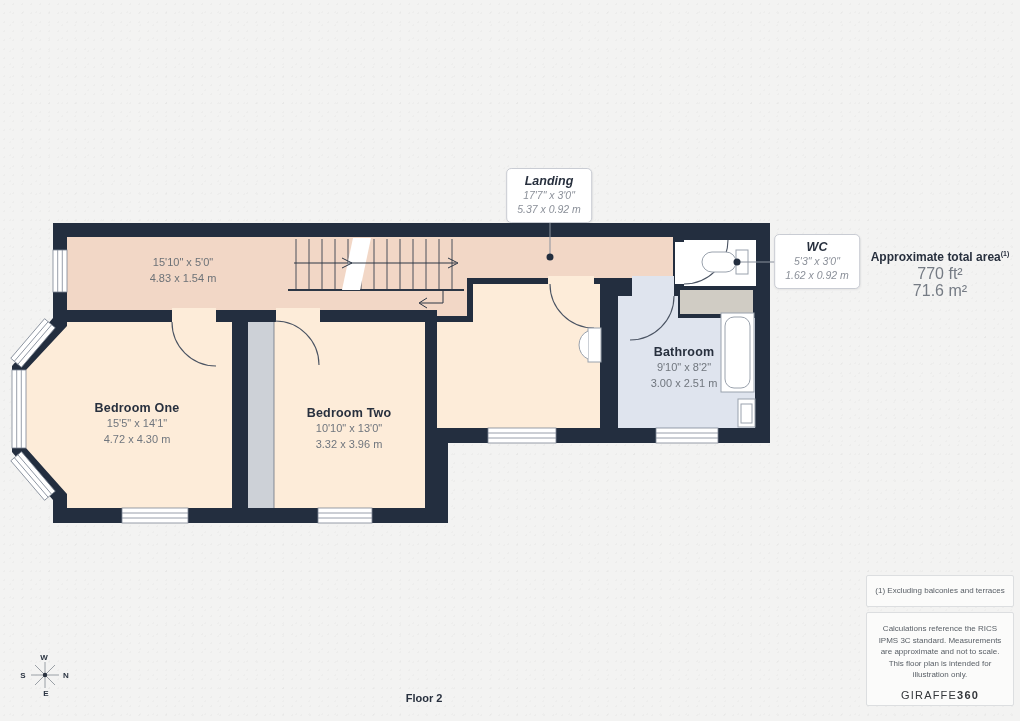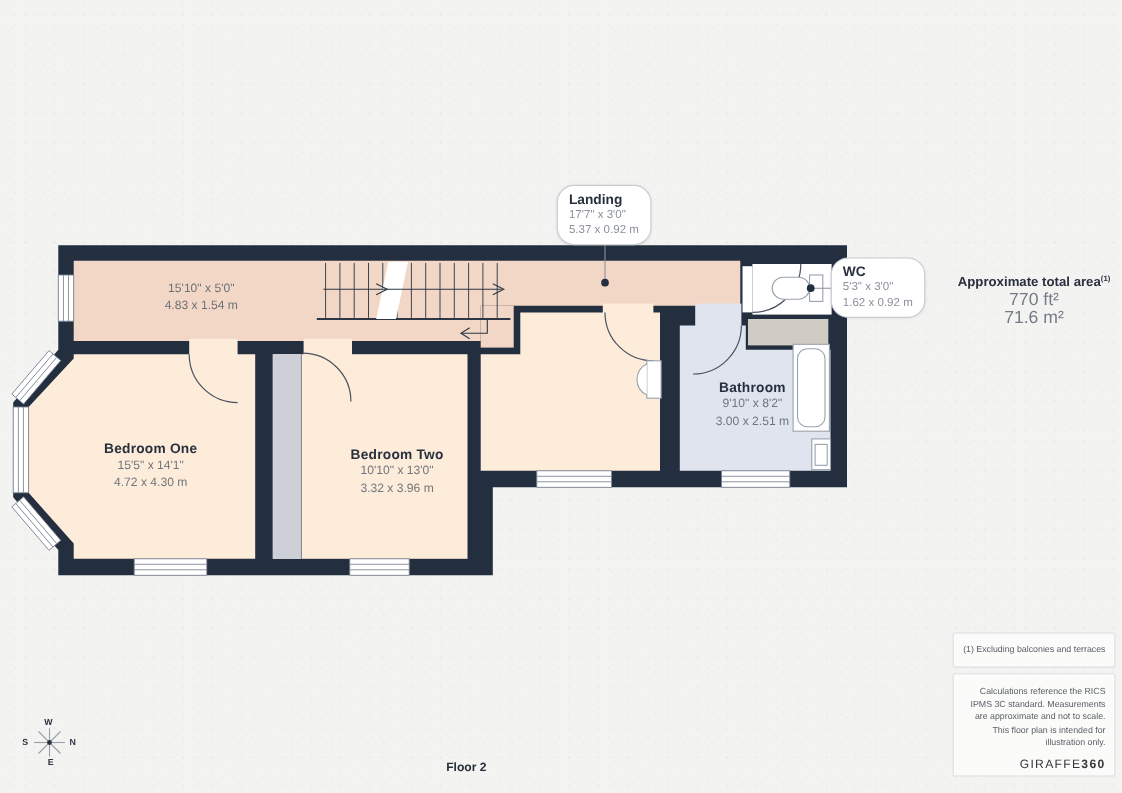--- a/index.html
+++ b/index.html
@@ -14,31 +14,31 @@
     background-position:0 0,4px 6px;
   }
   svg.plan{position:absolute;left:0;top:0;}
   
   .room-label{position:absolute;transform:translateX(-50%);text-align:center;white-space:nowrap;}
   .rn{font-size:12.5px;font-weight:700;color:#28303e;line-height:16px;letter-spacing:.2px;}
   .rd{font-size:11px;color:#70767e;line-height:15.5px;}
   .dim-only .rd{color:#6d7277;}
   
   .callout{position:absolute;transform:translateX(-50%);background:#ffffff;border:1px solid #c9ccd3;
-    border-radius:16px;padding:4px 10px 6px;white-space:nowrap;
-    box-shadow:0 1px 2px rgba(40,48,62,.07);}
+    border-radius:5px;padding:4px 10px 6px;text-align:center;white-space:nowrap;
+    box-shadow:0 1px 2px rgba(40,48,62,.07);font-style:italic;}
   .ct{font-size:12.5px;font-weight:700;color:#28303e;line-height:16px;}
   .cd{font-size:10.5px;color:#8b9099;line-height:13.5px;}
   
   .total{position:absolute;transform:translateX(-50%);text-align:center;white-space:nowrap;}
   .tt{font-size:12px;font-weight:700;color:#28303e;line-height:16px;}
   .tt sup{font-size:7px;}
   .tv{font-size:16px;color:#757b84;line-height:17px;}
   .note-box{position:absolute;background:#fbfbfa;border:1px solid #dcdee0;border-radius:2px;
-    color:#5a6067;font-size:8px;line-height:11.5px;text-align:right;}
+    color:#5a6067;font-size:8px;line-height:11.5px;text-align:center;}
   .brand{margin-top:9px;font-size:11px;color:#33363a;letter-spacing:1.2px;}
   .brand .b1{font-weight:400;}
   .brand .b2{font-weight:800;}
   
   .cl{position:absolute;transform:translate(-50%,-50%);font-size:8px;font-weight:700;color:#2b3442;}
   .floor-label{position:absolute;transform:translateX(-50%);font-size:11px;font-weight:700;color:#28303e;}
 </style>
 </head>
 <body>
 
@@ -181,37 +181,37 @@
   <div class="room-label dim-only" style="left:183px;top:255px;">
     <div class="rd">15'10" x 5'0"</div>
     <div class="rd">4.83 x 1.54 m</div>
   </div>
 
   <div class="room-label" style="left:137px;top:400px;">
     <div class="rn">Bedroom One</div>
     <div class="rd">15'5" x 14'1"</div>
     <div class="rd">4.72 x 4.30 m</div>
   </div>
-  <div class="room-label" style="left:349px;top:405px;margin-left:12px;">
+  <div class="room-label" style="left:349px;top:405px;">
     <div class="rn">Bedroom Two</div>
     <div class="rd">10'10" x 13'0"</div>
     <div class="rd">3.32 x 3.96 m</div>
   </div>
   <div class="room-label" style="left:684px;top:344px;">
     <div class="rn">Bathroom</div>
     <div class="rd">9'10" x 8'2"</div>
     <div class="rd">3.00 x 2.51 m</div>
   </div>
 
   <div class="callout" style="left:549px;top:168px;">
     <div class="ct">Landing</div>
     <div class="cd">17'7" x 3'0"</div>
     <div class="cd">5.37 x 0.92 m</div>
   </div>
-  <div class="callout" style="left:798px;top:234px;">
+  <div class="callout" style="left:817px;top:234px;">
     <div class="ct">WC</div>
     <div class="cd">5'3" x 3'0"</div>
     <div class="cd">1.62 x 0.92 m</div>
   </div>
 
   <div class="total" style="left:940px;top:246px;">
     <div class="tt"><span>Approximate total area</span><sup>(1)</sup></div>
     <div class="tv">770 ft²</div>
     <div class="tv">71.6 m²</div>
   </div>

